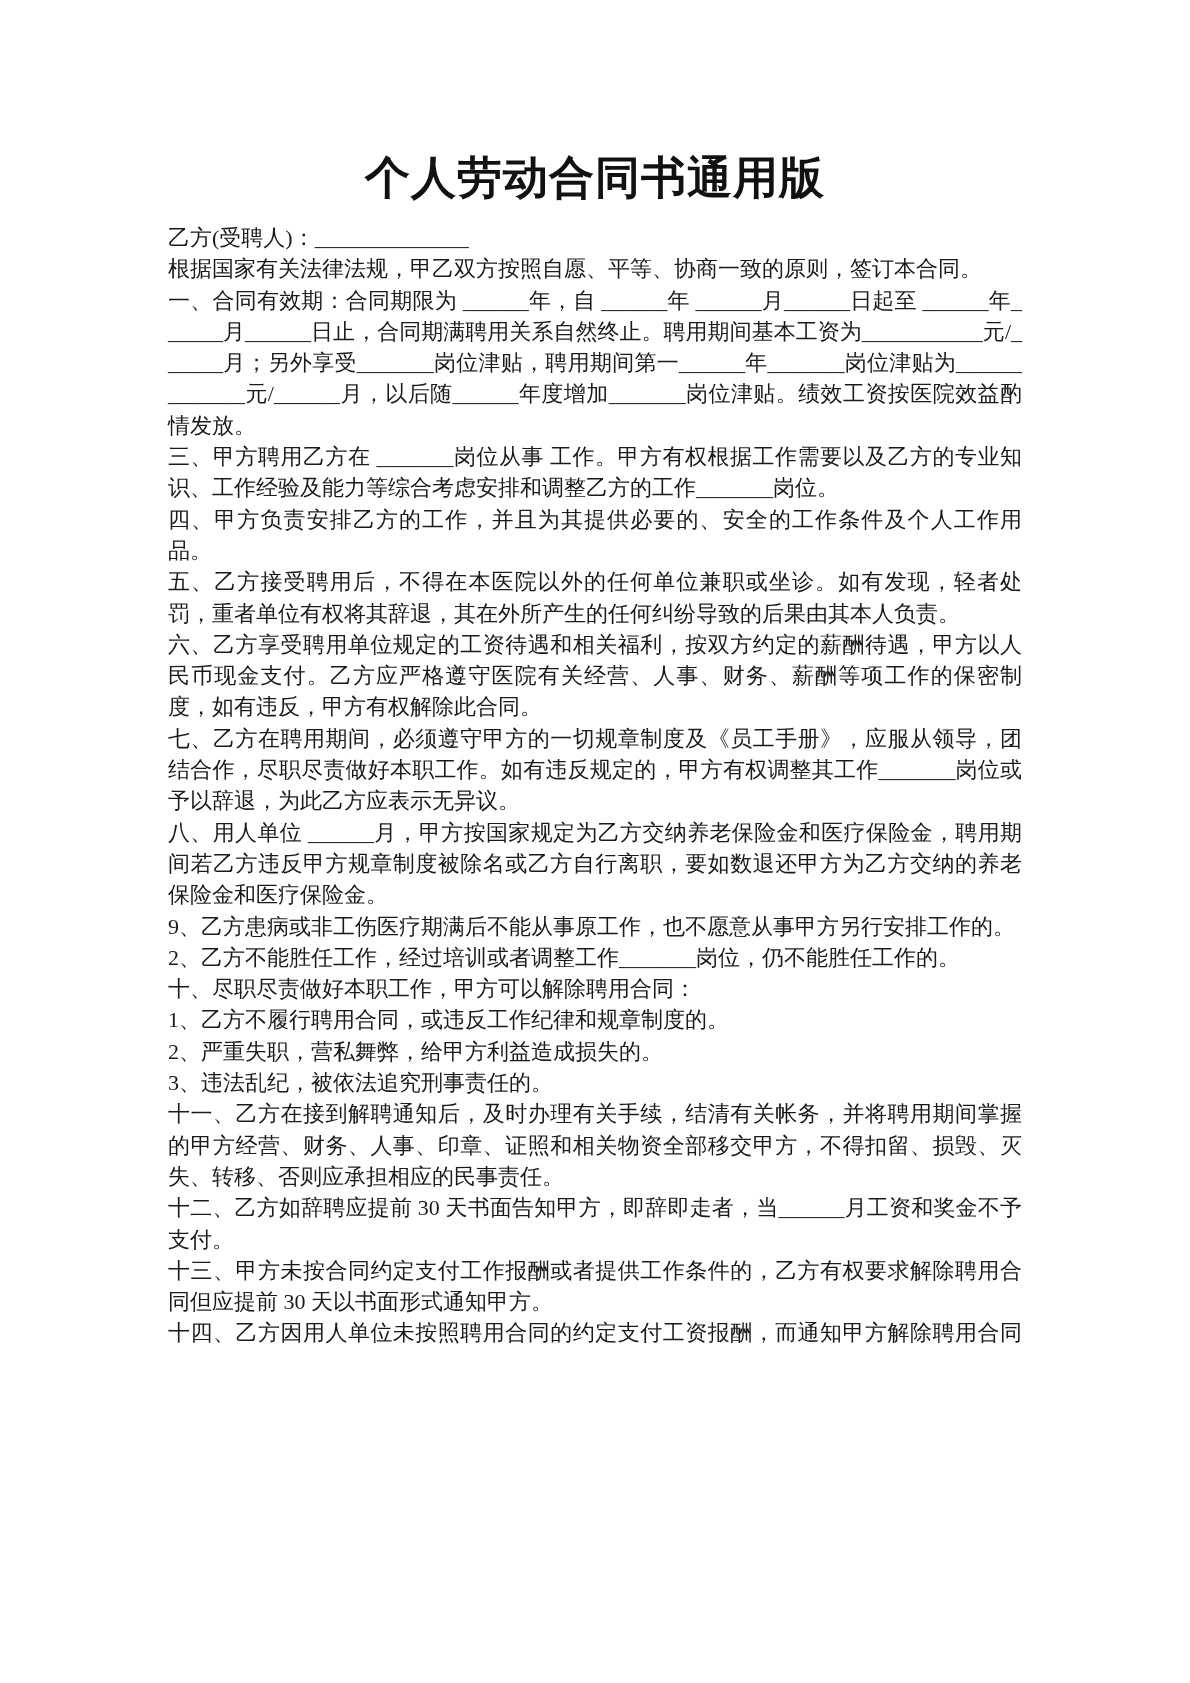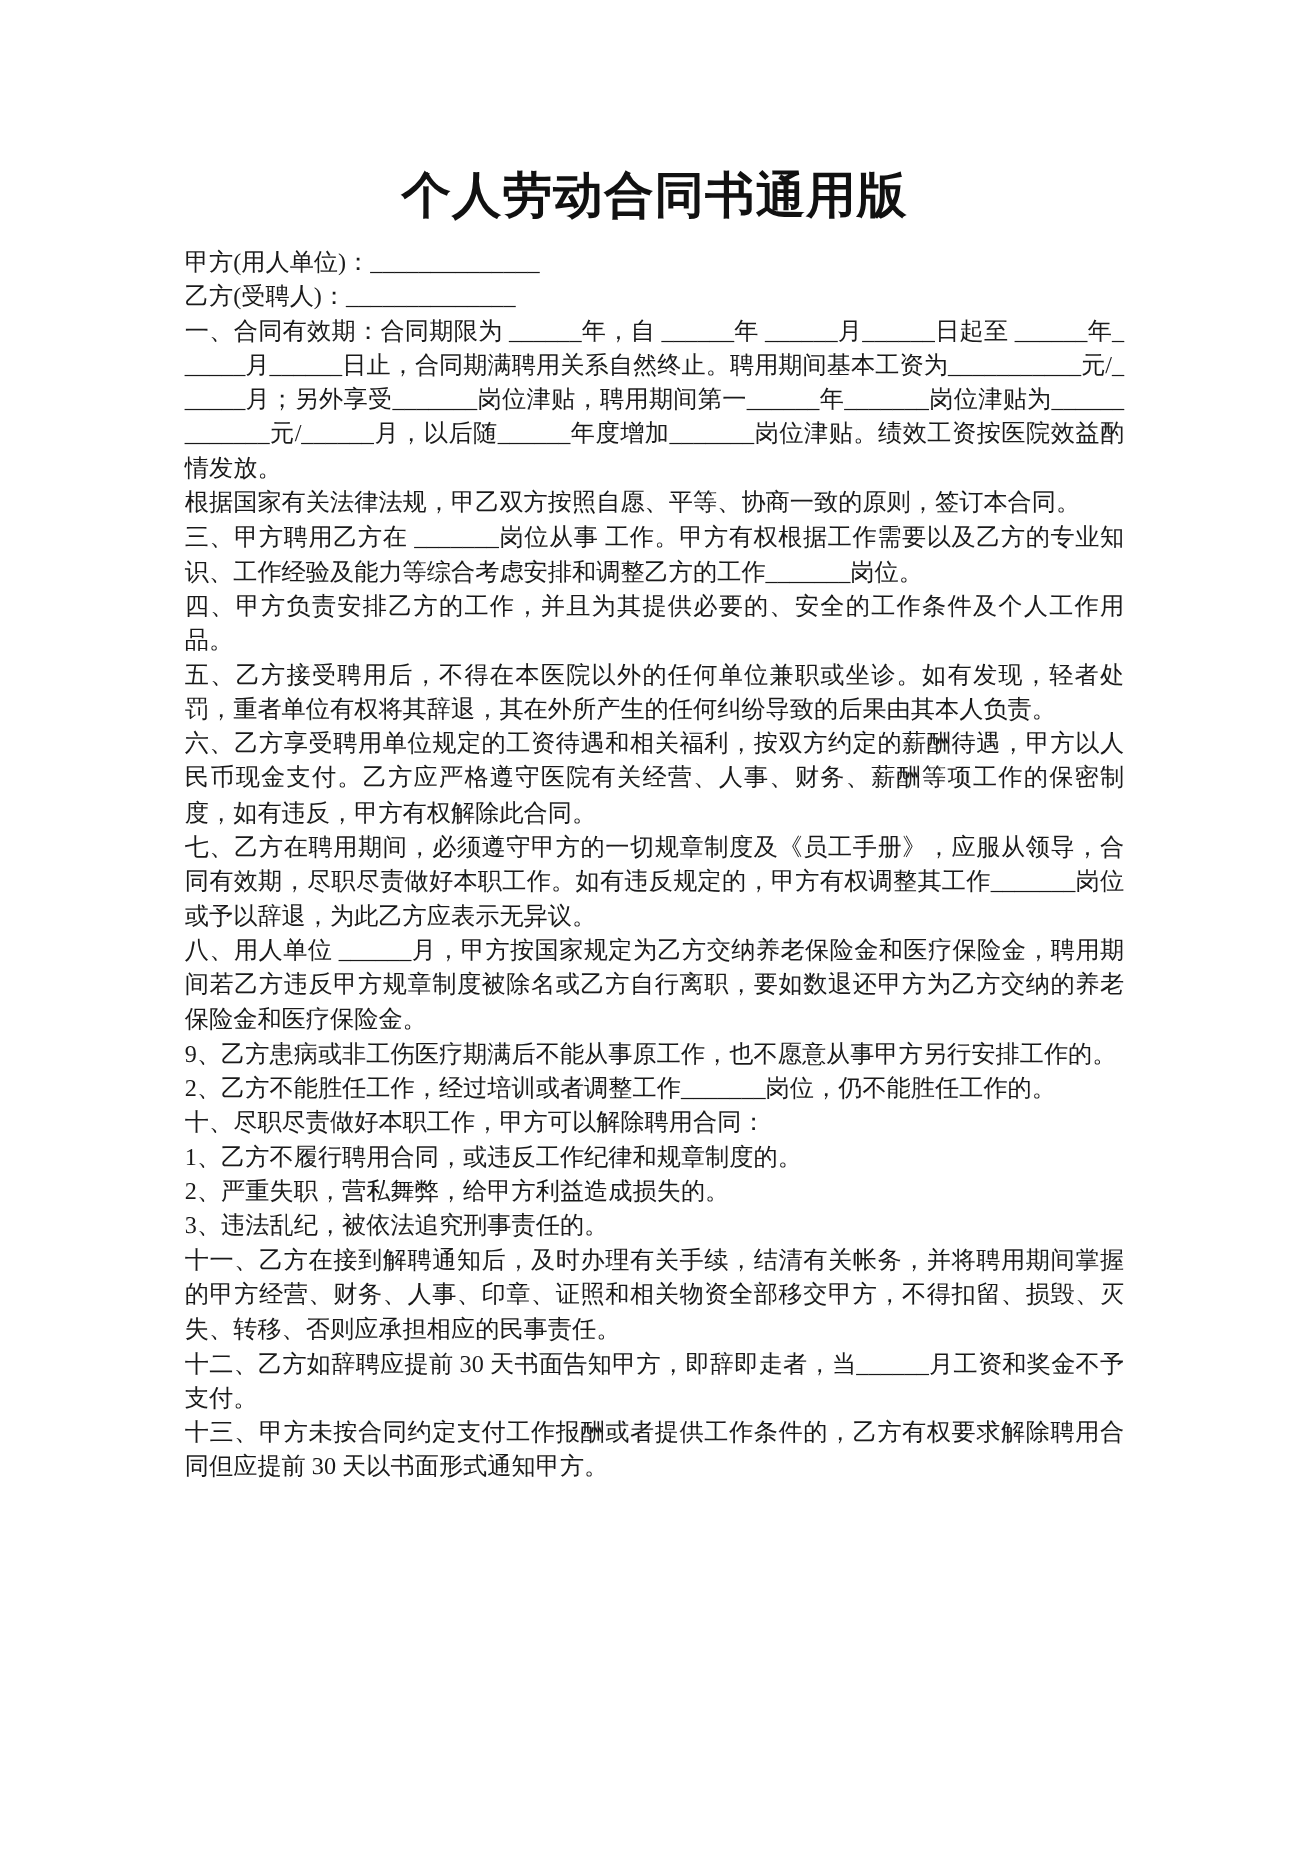--- a/index.html
+++ b/index.html
@@ -38,29 +38,28 @@
     margin: 0;
     padding: 0;
   }
 </style>
 </head>
 <body>
 
 <div class="page">
   <h1 class="title">个人劳动合同书通用版</h1>
   <div class="body" id="paragraphs">
-      <p class="para">甲方(用人单位)：______________</p>
       <p class="para">乙方(受聘人)：______________</p>
+      <p class="para">根据国家有关法律法规，甲乙双方按照自愿、平等、协商一致的原则，签订本合同。</p>
       <p class="para">一、合同有效期：合同期限为 ______年，自 ______年 ______月______日起至 ______年______月______日止，合同期满聘用关系自然终止。聘用期间基本工资为___________元/______月；另外享受_______岗位津贴，聘用期间第一______年_______岗位津贴为_____________元/______月，以后随______年度增加_______岗位津贴。绩效工资按医院效益酌情发放。</p>
-      <p class="para">根据国家有关法律法规，甲乙双方按照自愿、平等、协商一致的原则，签订本合同。</p>
       <p class="para">三、甲方聘用乙方在 _______岗位从事 工作。甲方有权根据工作需要以及乙方的专业知识、工作经验及能力等综合考虑安排和调整乙方的工作_______岗位。</p>
       <p class="para">四、甲方负责安排乙方的工作，并且为其提供必要的、安全的工作条件及个人工作用品。</p>
       <p class="para">五、乙方接受聘用后，不得在本医院以外的任何单位兼职或坐诊。如有发现，轻者处罚，重者单位有权将其辞退，其在外所产生的任何纠纷导致的后果由其本人负责。</p>
       <p class="para">六、乙方享受聘用单位规定的工资待遇和相关福利，按双方约定的薪酬待遇，甲方以人民币现金支付。乙方应严格遵守医院有关经营、人事、财务、薪酬等项工作的保密制度，如有违反，甲方有权解除此合同。</p>
-      <p class="para">七、乙方在聘用期间，必须遵守甲方的一切规章制度及《员工手册》，应服从领导，合同有效期，尽职尽责做好本职工作。如有违反规定的，甲方有权调整其工作_______岗位或予以辞退，为此乙方应表示无异议。</p>
+      <p class="para">七、乙方在聘用期间，必须遵守甲方的一切规章制度及《员工手册》，应服从领导，团结合作，尽职尽责做好本职工作。如有违反规定的，甲方有权调整其工作_______岗位或予以辞退，为此乙方应表示无异议。</p>
       <p class="para">八、用人单位 ______月，甲方按国家规定为乙方交纳养老保险金和医疗保险金，聘用期间若乙方违反甲方规章制度被除名或乙方自行离职，要如数退还甲方为乙方交纳的养老保险金和医疗保险金。</p>
       <p class="para">9、乙方患病或非工伤医疗期满后不能从事原工作，也不愿意从事甲方另行安排工作的。</p>
       <p class="para">2、乙方不能胜任工作，经过培训或者调整工作_______岗位，仍不能胜任工作的。</p>
       <p class="para">十、尽职尽责做好本职工作，甲方可以解除聘用合同：</p>
       <p class="para">1、乙方不履行聘用合同，或违反工作纪律和规章制度的。</p>
       <p class="para">2、严重失职，营私舞弊，给甲方利益造成损失的。</p>
       <p class="para">3、违法乱纪，被依法追究刑事责任的。</p>
       <p class="para">十一、乙方在接到解聘通知后，及时办理有关手续，结清有关帐务，并将聘用期间掌握的甲方经营、财务、人事、印章、证照和相关物资全部移交甲方，不得扣留、损毁、灭失、转移、否则应承担相应的民事责任。</p>
       <p class="para">十二、乙方如辞聘应提前 30 天书面告知甲方，即辞即走者，当______月工资和奖金不予支付。</p>
       <p class="para">十三、甲方未按合同约定支付工作报酬或者提供工作条件的，乙方有权要求解除聘用合同但应提前 30 天以书面形式通知甲方。</p>

